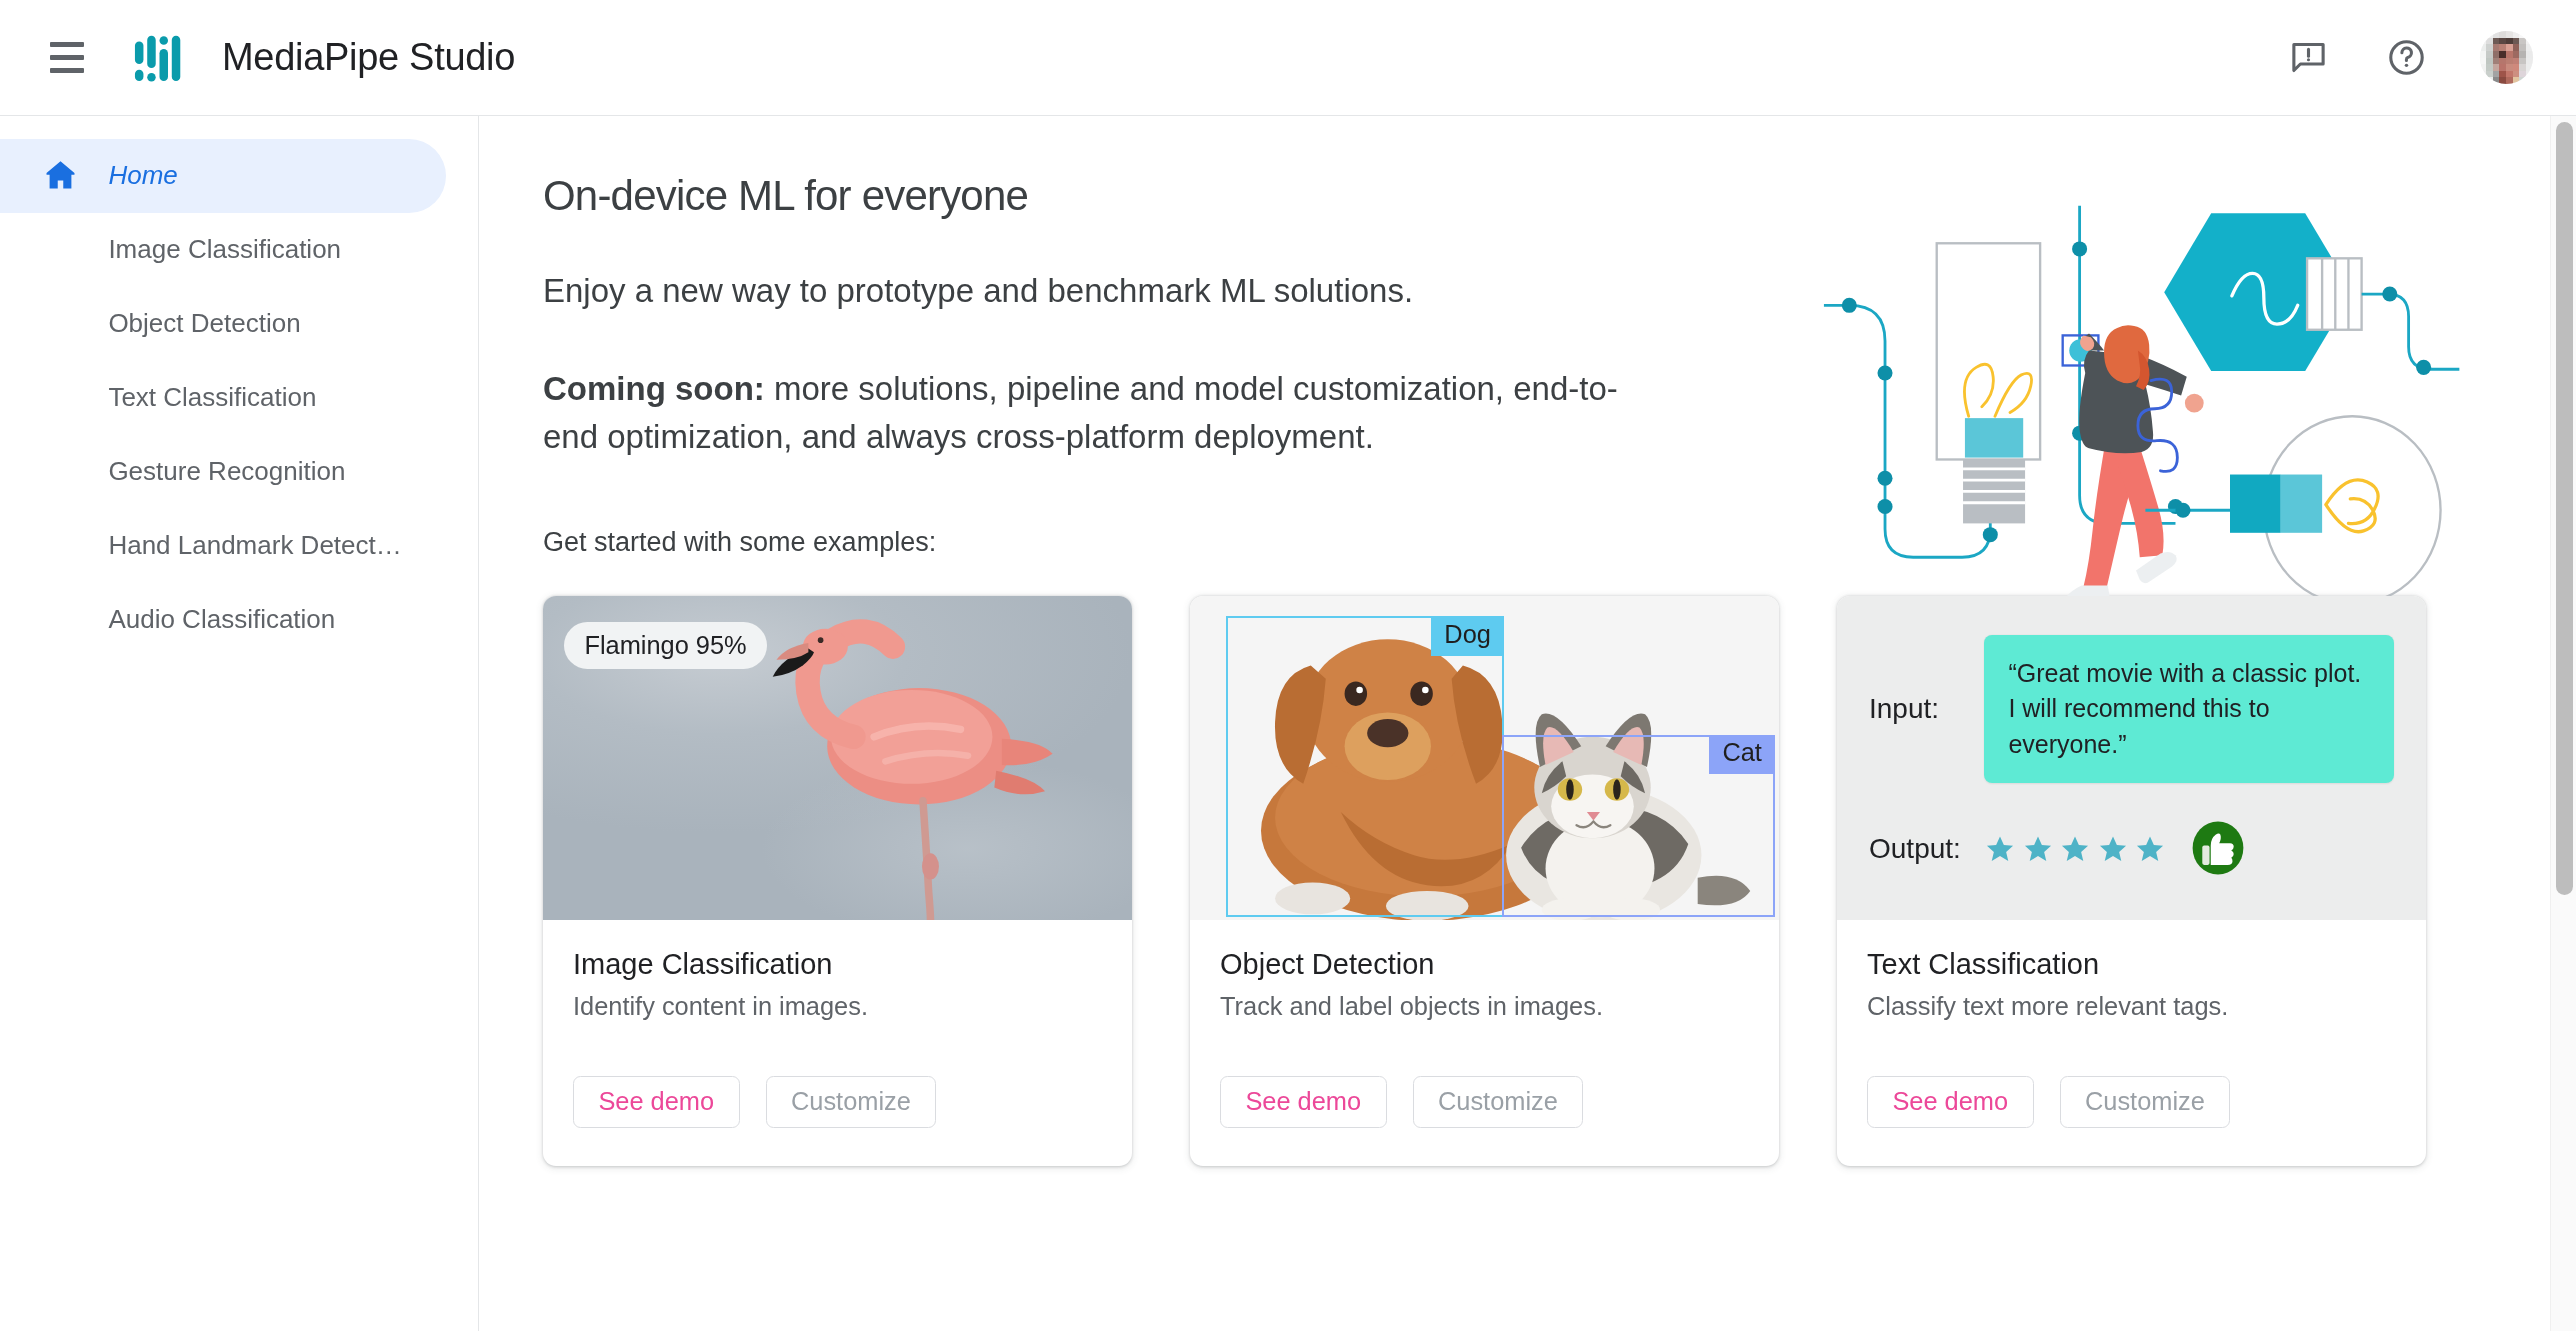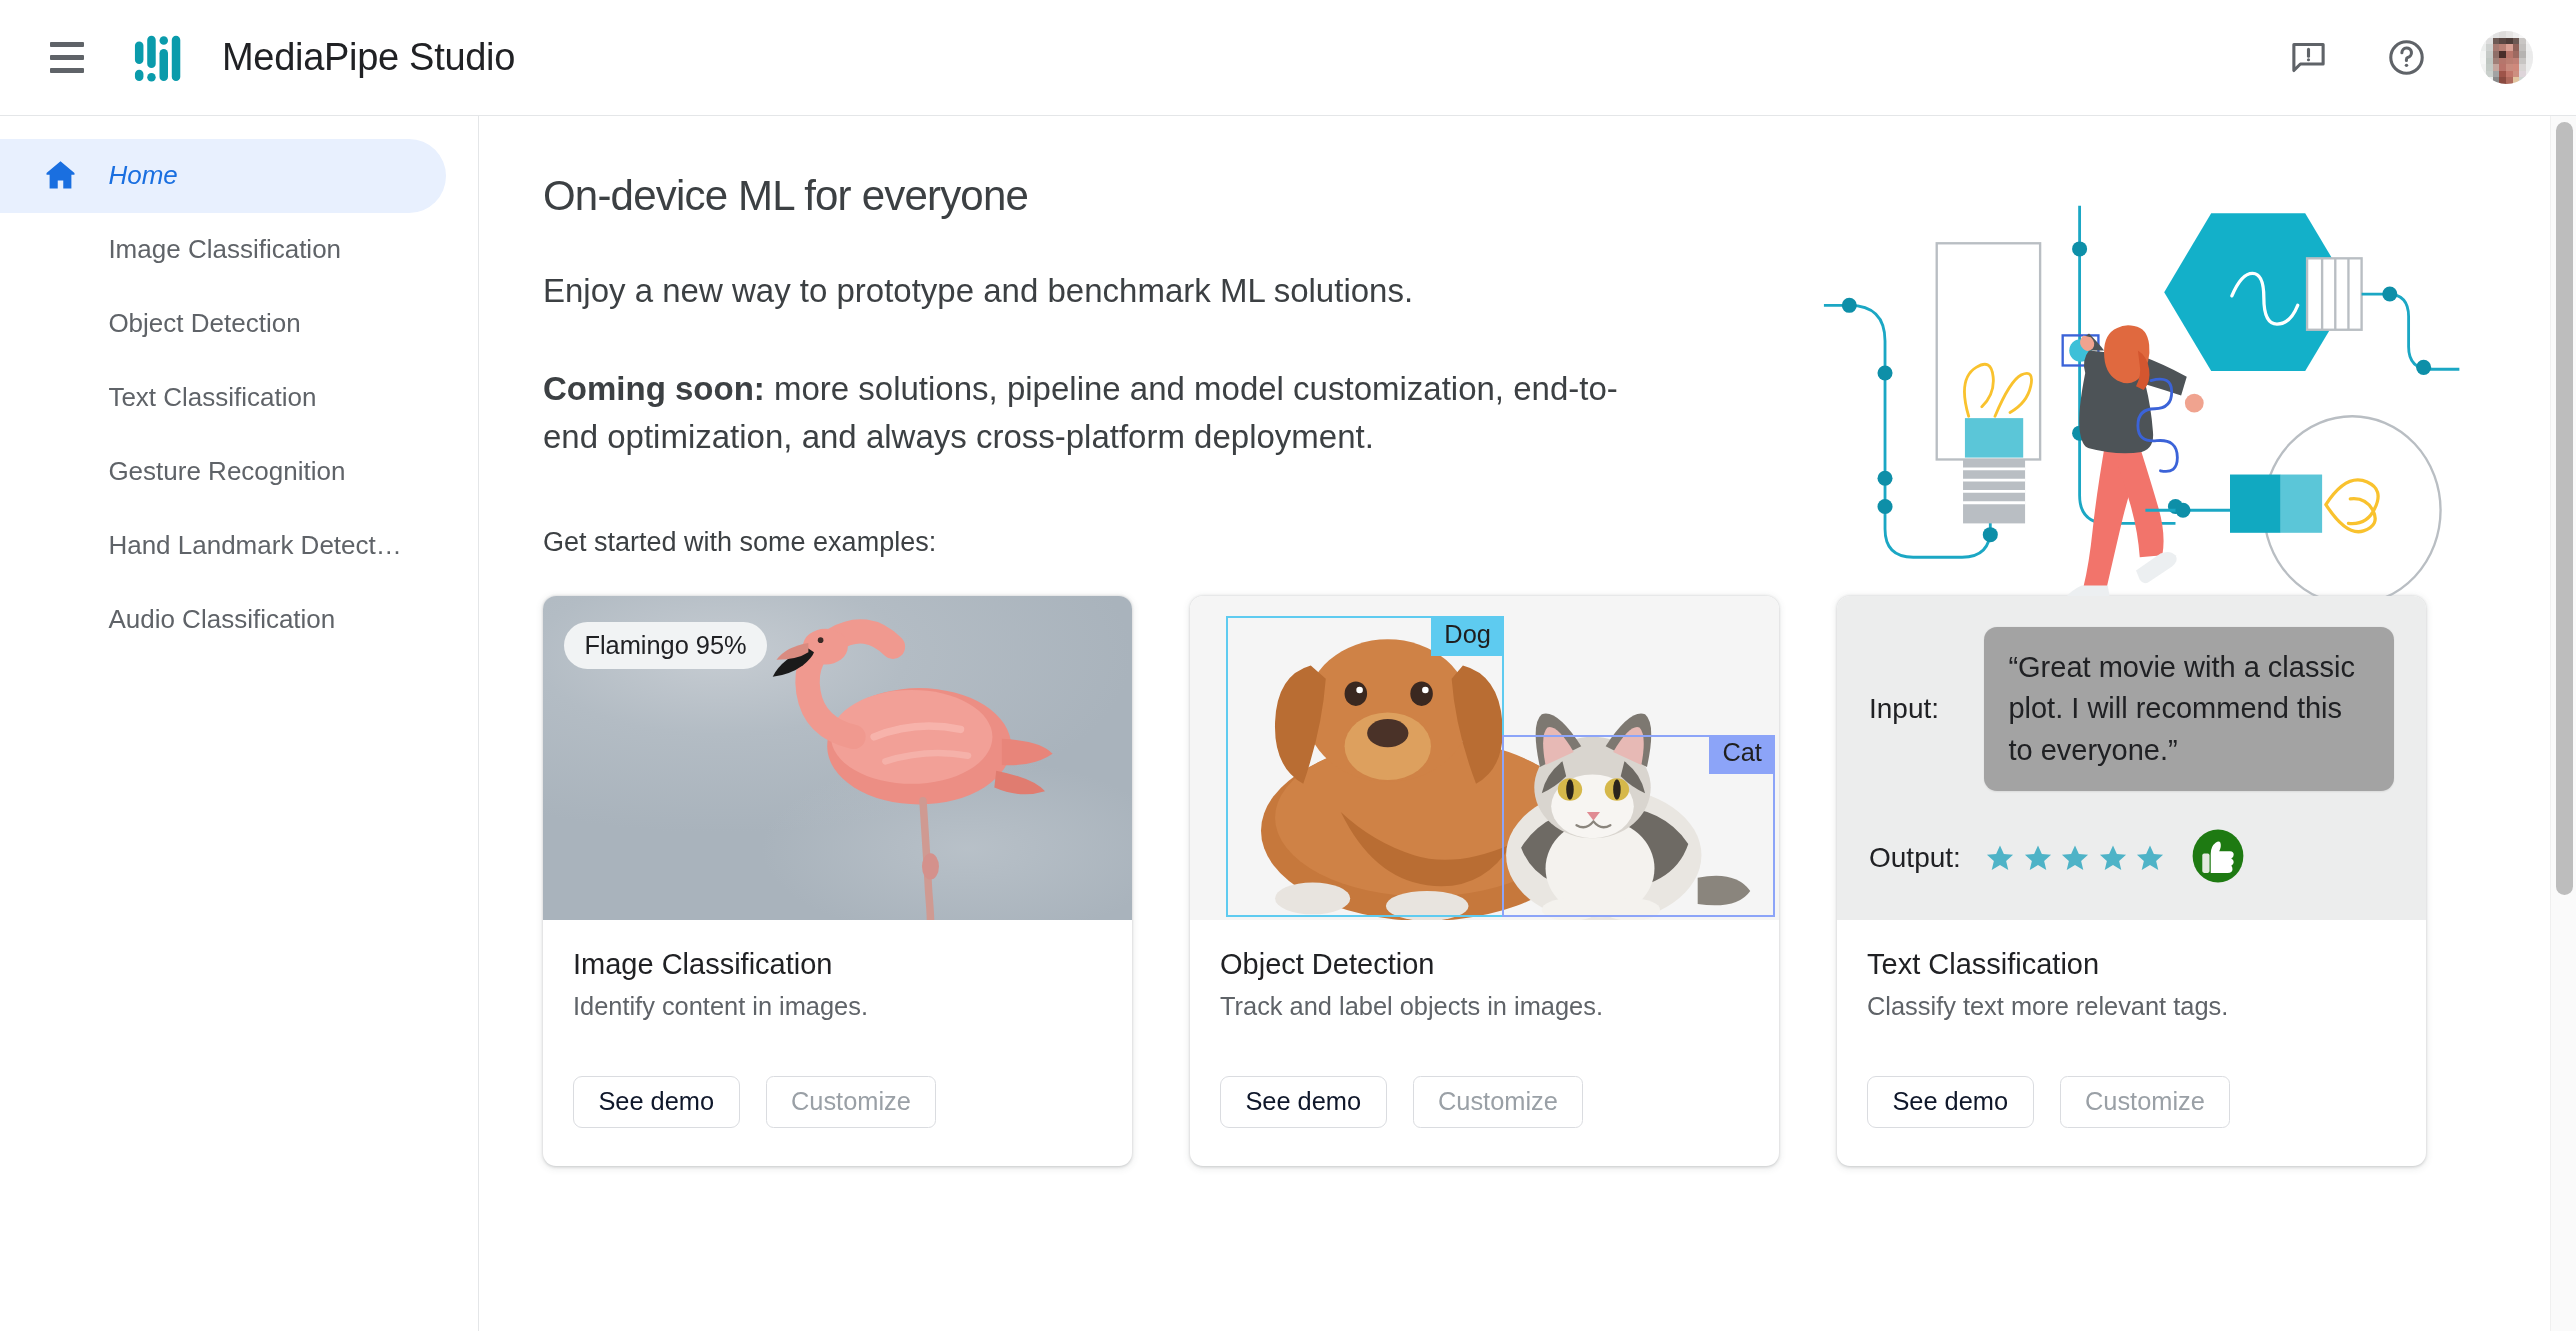--- a/index.html
+++ b/index.html
@@ -84,21 +84,21 @@
 
   .card-body { padding: 28px 30px 0 30px; }
   .card-title { font-size: 29px; color: #202124; }
   .card-desc { font-size: 25.4px; color: #5f6368; margin-top: 11.3px; }
   .card-actions { display: flex; gap: 26px; padding: 55px 30px 38px 30px; }
   .btn {
     height: 52px; padding: 0 24.4px; display: flex; align-items: center; justify-content: center;
     border: 0.9px solid #dadce0; border-radius: 7.5px; background: #fff;
     font-size: 25.4px; font-family: "Liberation Sans", sans-serif; cursor: pointer; white-space: nowrap;
   }
-  .btn.primary { color: #0f172a; border-radius: 9px; }
+  .btn.primary { color: #ec4899; }
   .btn.disabled { color: #9aa0a6; cursor: default; }
 
   
   .flamingo-bg { position: absolute; inset: 0; background:
       radial-gradient(ellipse 70% 55% at 30% 18%, #c6ccd2 0%, #b3bcc4 45%, #a9b3bc 100%); }
   .flamingo-bg::after { content:""; position:absolute; inset:0;
       background: radial-gradient(ellipse 50% 40% at 72% 78%, rgba(190,198,205,.7), transparent 70%); }
   .badge-chip {
     position: absolute; left: 20.7px; top: 26px; z-index: 3;
     background: #f1f3f4; border-radius: 26px;
@@ -112,22 +112,22 @@
     position: absolute; top: -1.9px; right: -1.9px; padding: 2.8px 13px 4.7px;
     font-size: 25.4px; color: #1f1f1f; line-height: 1.25;
   }
 
   
   .tc-bg { position: absolute; inset: 0; background: #eceded; display: flex;
     flex-direction: column; justify-content: center; padding: 0 32px; }
   .tc-row { display: flex; align-items: center; }
   .tc-row.input { align-items: center; }
   .tc-label { font-size: 28px; color: #202124; width: 115px; flex: 0 0 115px; }
-  .tc-bubble { background: #a3a3a3; border-radius: 13px; padding: 20.7px 24.4px;
-    font-size: 29px; line-height: 1.42; color: #202124; box-shadow: 0 0.9px 1.9px rgba(0,0,0,.08); flex: 1; }
+  .tc-bubble { background: #5eead4; border-radius: 8px; padding: 20.7px 24.4px;
+    font-size: 25px; line-height: 1.42; color: #202124; box-shadow: 0 0.9px 1.9px rgba(0,0,0,.08); flex: 1; }
   .tc-row.output { margin-top: 36px; }
   .stars { display: flex; gap: 5.6px; align-items: center; }
   .thumb-wrap { margin-left: 22.6px; }
 
   
   .scrollbar { position: absolute; top: 0; right: 0; width: 26px; height: 100%;
     background: #fafafa; border-left: 0.9px solid #f0f0f0; }
   .scroll-thumb { position: absolute; top: 5.6px; left: 4.7px; width: 17px; height: 773px;
     background: #bdbdbd; border-radius: 9.4px; cursor: pointer; }
 </style>

